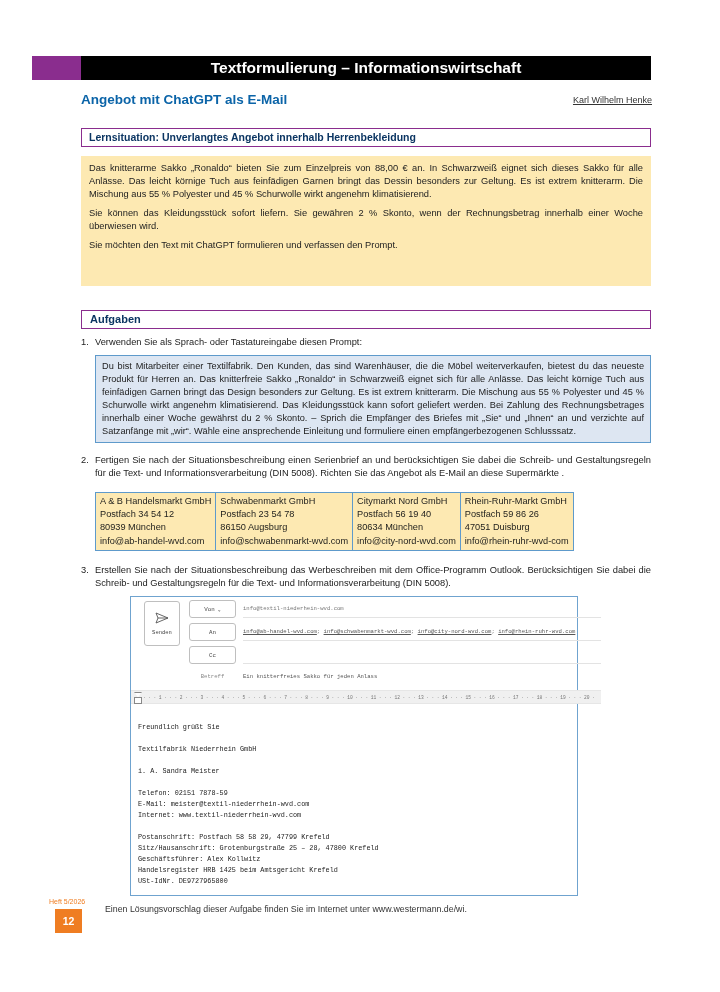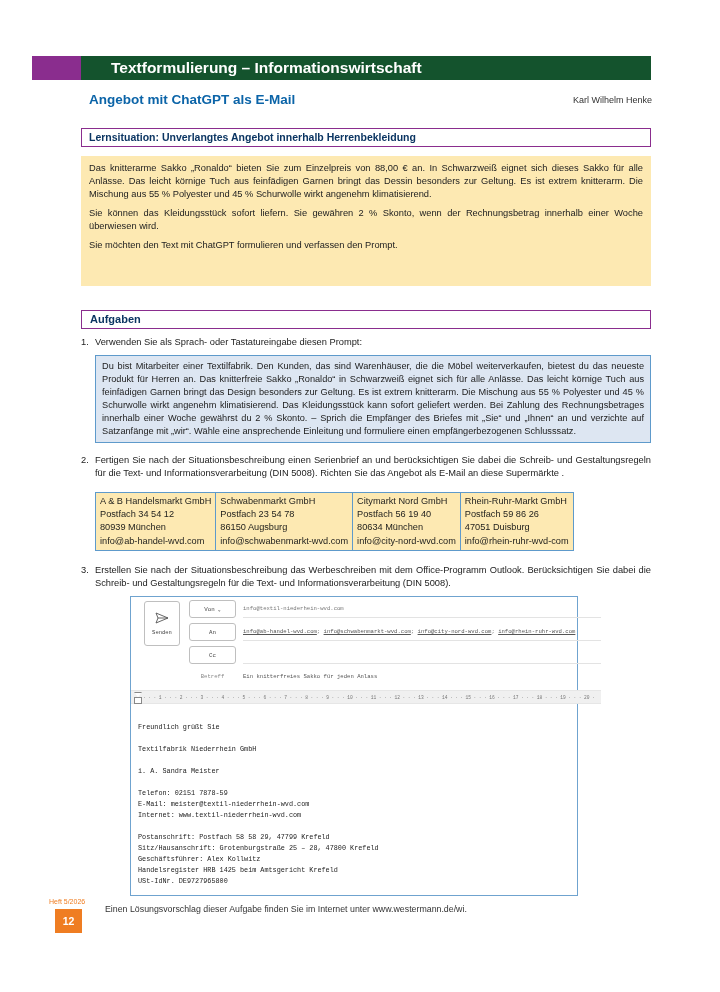--- a/index.html
+++ b/index.html
@@ -1,24 +1,24 @@
 <!DOCTYPE html>
 <html><head>
 <meta charset="utf-8">
 <style>
   * { box-sizing: border-box; margin: 0; padding: 0; }
   html, body { width: 720px; height: 992px; background: #ffffff; overflow: hidden; }
   body { position: relative; font-family: "Liberation Sans", sans-serif; color: #1d1d1b; }
 
   .banner { position: absolute; left: 32px; top: 56px; width: 619px; height: 24px; display: flex; }
   .banner .purple { width: 49px; height: 24px; background: #8a2d8e; }
-  .banner .navy { flex: 1; background: #14532d; color: #fff; font-weight: bold; font-size: 15.5px; line-height: 24px; padding-left: 30px; }
-
-  .subtitle { position: absolute; left: 81px; top: 92px; color: #0b64a8; font-weight: bold; font-size: 13.5px; margin-left: 8px; }
-  .author { position: absolute; right: 68px; top: 95px; font-size: 9px; color: #333; }
+  .banner .navy { flex: 1; background: #000000; color: #fff; font-weight: bold; font-size: 15.5px; line-height: 24px; padding-left: 0; text-align: center; }
+
+  .subtitle { position: absolute; left: 81px; top: 92px; color: #0b64a8; font-weight: bold; font-size: 13.5px; }
+  .author { position: absolute; right: 68px; top: 95px; font-size: 9px; color: #333; text-decoration: underline; }
 
   .lern-head { position: absolute; left: 81px; top: 128px; width: 570px; height: 19px; border: 1.5px solid #8a2d8e; padding-left: 7px; font-weight: bold; font-size: 10.5px; line-height: 16px; color: #0b3562; }
 
   .situation { position: absolute; left: 81px; top: 156px; width: 570px; height: 130px; background: #fde9b2; padding: 6px 8px; font-size: 9.3px; line-height: 13px; color: #222; }
   .situation p { margin-bottom: 6px; text-align: justify; }
 
   .aufgaben-head { position: absolute; left: 81px; top: 310px; width: 570px; height: 19px; border: 1.5px solid #8a2d8e; display: flex; flex-direction: column; }
   .aufgaben-head .bar { width: 18px; background: #8a2d8e; }
   .aufgaben-head .label { padding-left: 8px; font-weight: bold; font-size: 11px; line-height: 16px; color: #0b3562; }
 

